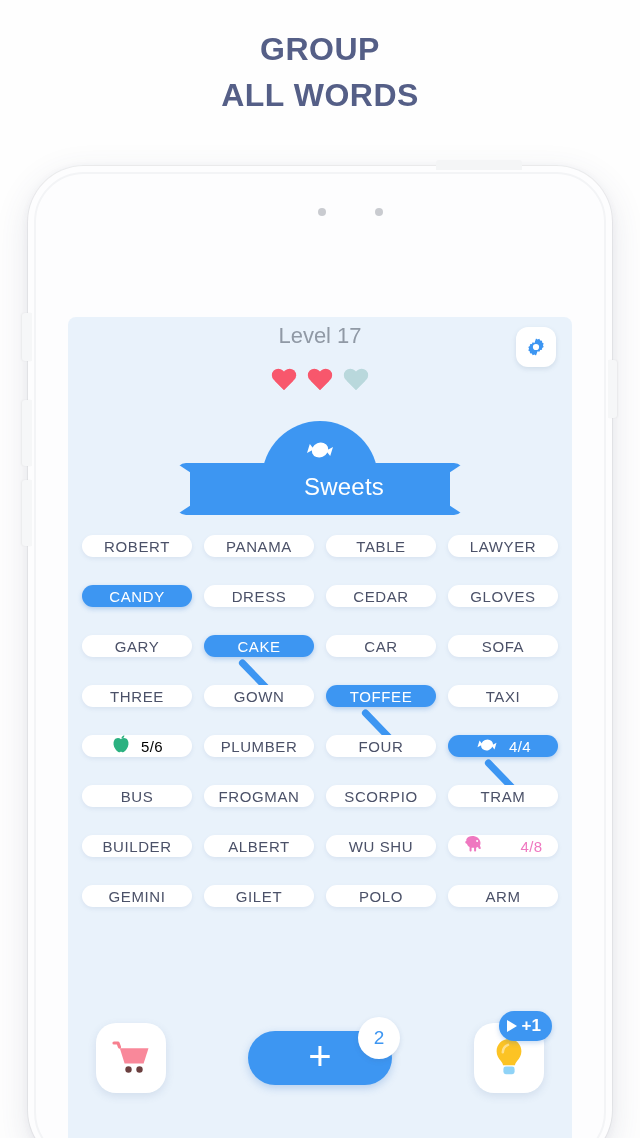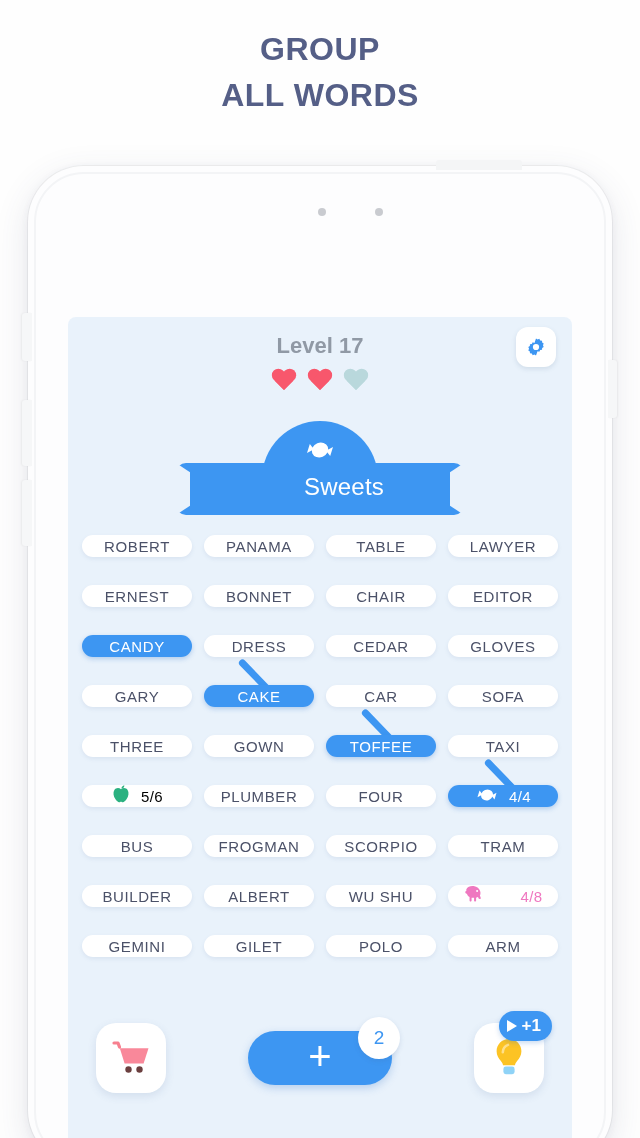--- a/index.html
+++ b/index.html
@@ -64,22 +64,22 @@
   
   .panel{
     position:absolute; left:68px; top:317px;
     width:504px; height:821px;
     background:#e9f2fb;
     border-radius:8px 8px 0 0;
     overflow:hidden;
   }
 
   .level-label{
-    position:absolute; left:0; top:16px; width:504px;
-    text-align:center; color:#9099a5; font-size:22px; font-weight:700;
+    position:absolute; left:0; top:6px; width:504px;
+    text-align:center; color:#9099a5; font-size:22px; font-weight:400;
   }
 
   .hearts{
     position:absolute; left:0; top:52px; width:504px;
     display:flex; justify-content:center; gap:10px;
   }
   .heart{ width:26px; height:24px; position:relative; }
   .heart::before,.heart::after{
     content:""; position:absolute; top:0; width:13px; height:21px;
     background:var(--hc); border-radius:13px 13px 0 0;
@@ -248,26 +248,20 @@
       <div class="link" style="left:295px; top:172px; width:62px; height:7px; transform:rotate(46deg);"></div>
       <div class="link" style="left:418px; top:222px; width:62px; height:7px; transform:rotate(46deg);"></div>
 
       <div class="grid-row">
         <div class="word">ROBERT</div>
         <div class="word">PANAMA</div>
         <div class="word">TABLE</div>
         <div class="word">LAWYER</div>
       </div>
 
-      <div class="grid-row">
-        <div class="word">ERNEST</div>
-        <div class="word">BONNET</div>
-        <div class="word">CHAIR</div>
-        <div class="word">EDITOR</div>
-      </div>
 
       <div class="grid-row">
         <div class="word selected">CANDY</div>
         <div class="word">DRESS</div>
         <div class="word">CEDAR</div>
         <div class="word">GLOVES</div>
       </div>
 
       <div class="grid-row">
         <div class="word">GARY</div>

